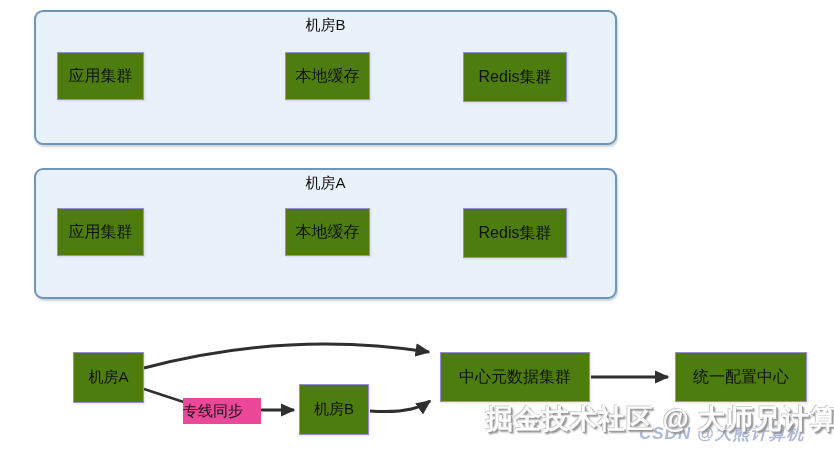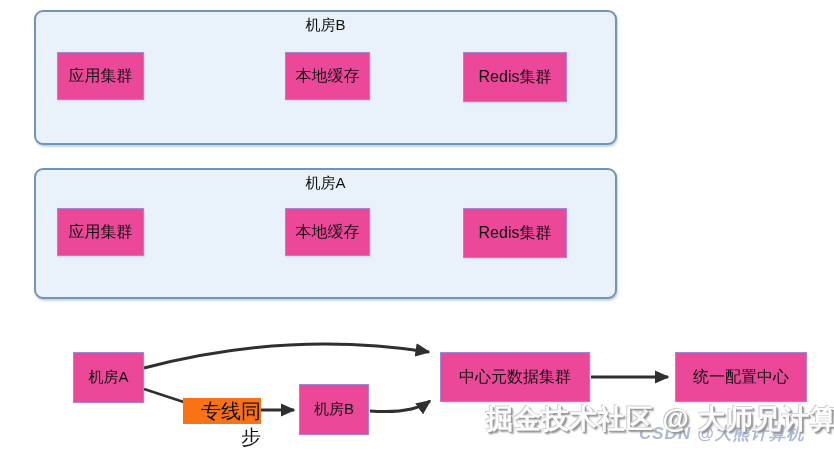--- a/index.html
+++ b/index.html
@@ -30,38 +30,38 @@
   }
   .cluster-title {
     position: absolute;
     width: 583px;
     text-align: center;
     font-size: 15px;
     color: #111111;
   }
   .node {
     position: absolute;
-    background: #ec4899;
+    background: #4d7c0f;
     border: 1.5px solid #9d8ad2;
     display: flex;
     align-items: center;
     justify-content: center;
     font-size: 16px;
     color: #111111;
     box-shadow: 1px 1px 2px rgba(110,90,170,0.18);
     white-space: nowrap;
   }
   .node.small { font-size: 15px; }
   .sync-label {
     position: absolute;
-    background: #f97316;
+    background: #ec4899;
     color: #111111;
-    font-size: 20px;
+    font-size: 15px;
     line-height: 26px;
-    text-align: right;
+    text-align: left;
   }
   .wm-secondary {
     position: absolute;
     left: 639px; top: 422px;
     font-size: 17px;
     font-weight: 700;
     color: #aeb9d8;
     letter-spacing: 1px;
     white-space: nowrap;
     z-index: 5;

